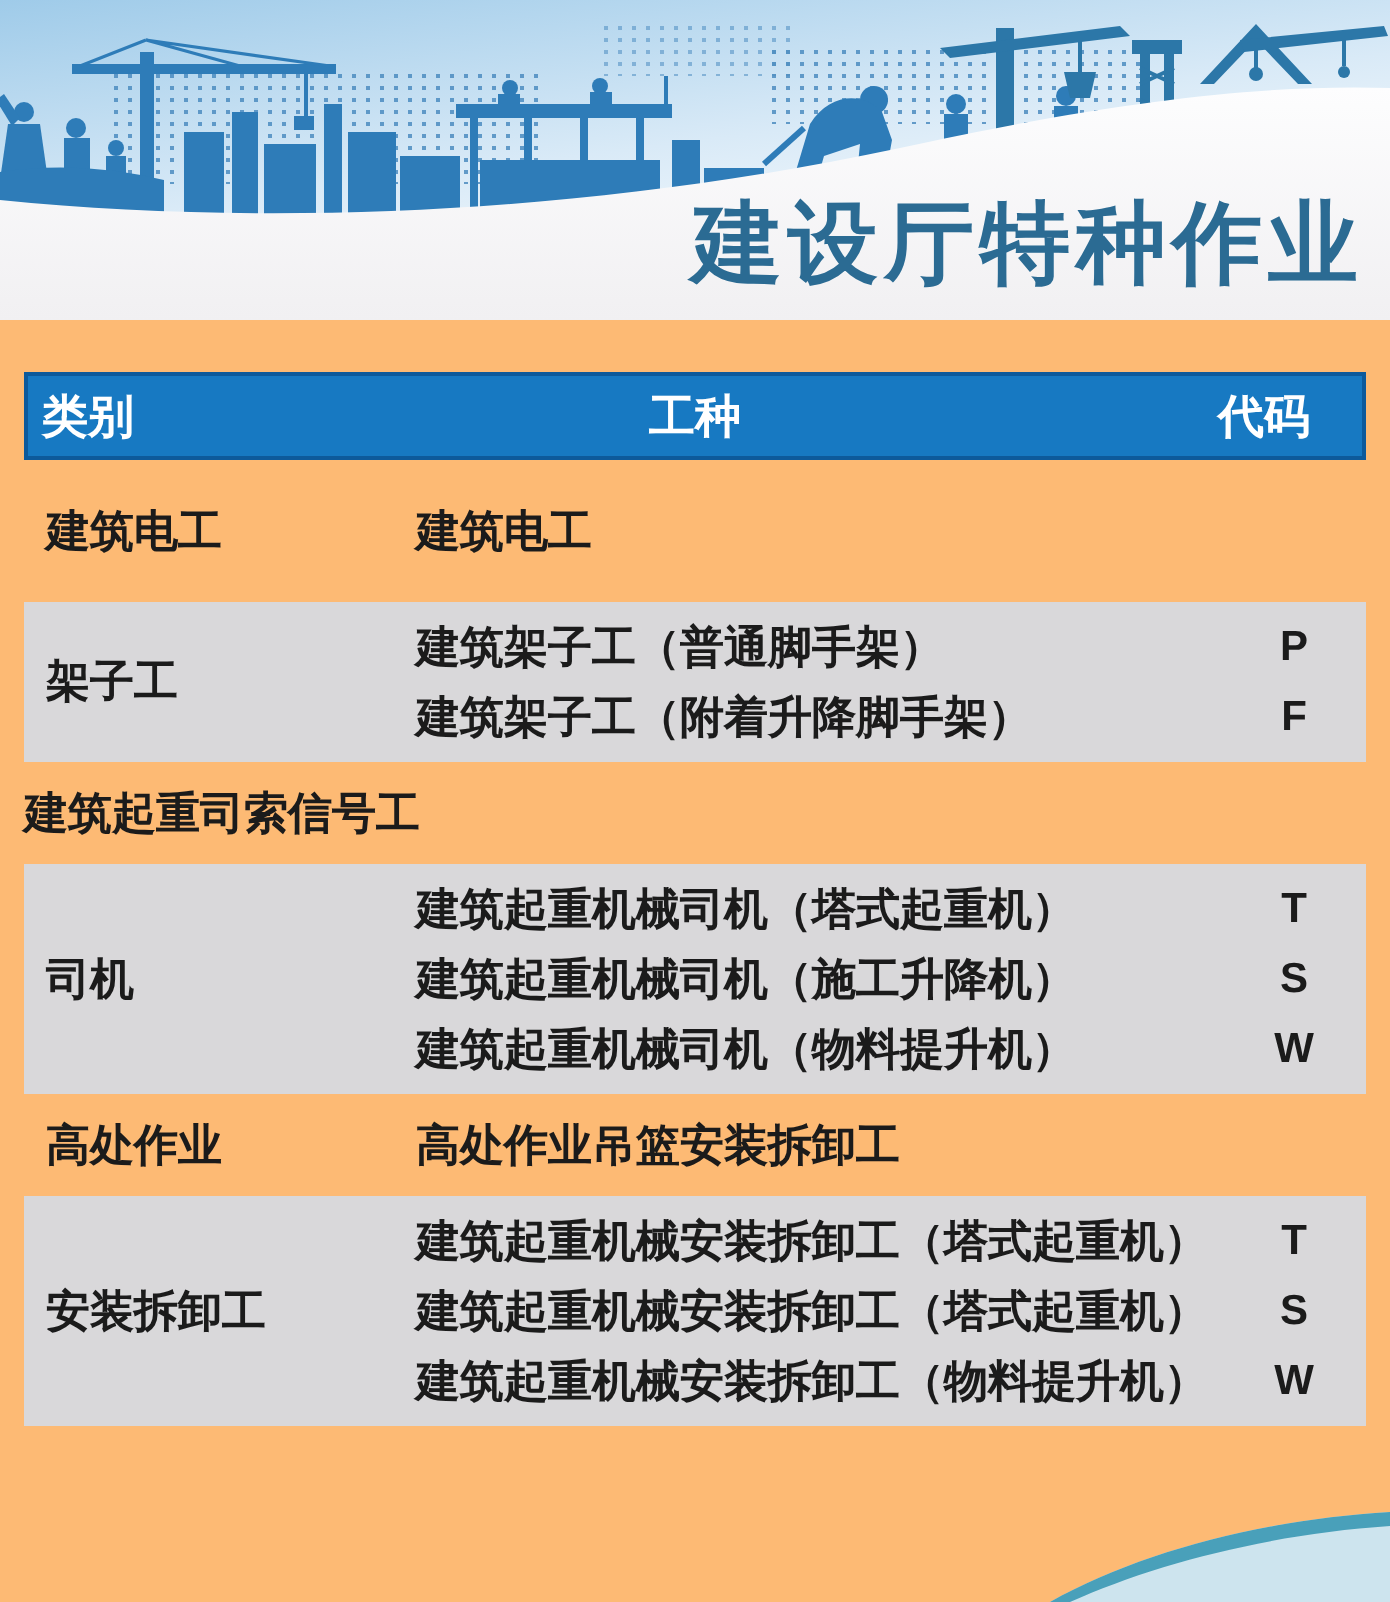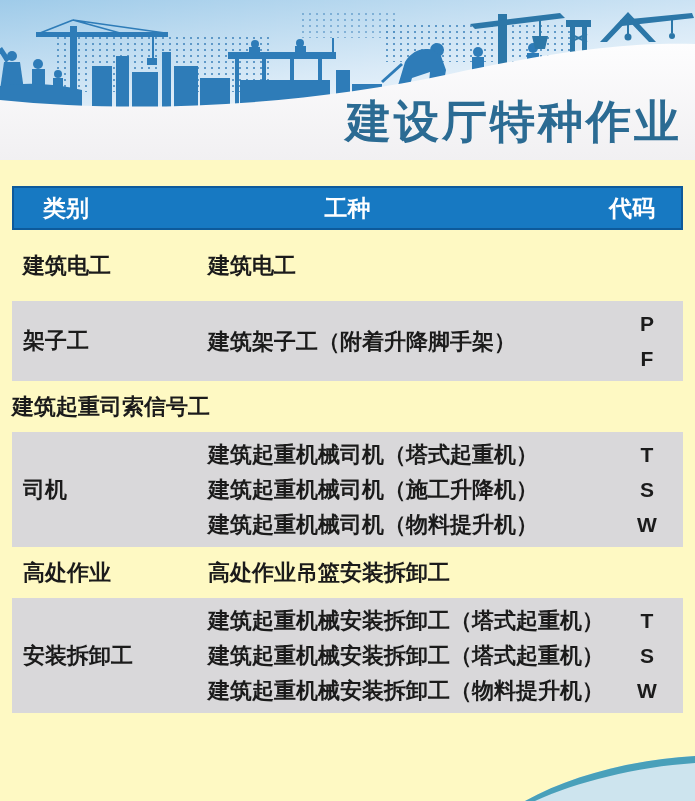--- a/index.html
+++ b/index.html
@@ -2,21 +2,21 @@
 <html><head>
 <meta charset="utf-8">
 <style>
   * { margin: 0; padding: 0; box-sizing: border-box; }
   html, body {
     width: 695px; height: 801px;
     font-family: "Liberation Sans", "DejaVu Sans", sans-serif;
     background: #f1f0f2;
     overflow: hidden;
   }
-  .page { position: relative; width: 695px; height: 801px; background: #fef9c3; }
+  .page { position: relative; width: 695px; height: 801px; background: #fdba74; }
 
   
   .hero { position: relative; width: 695px; height: 160px; }
   .hero svg { display: block; }
   .hero-title {
     position: absolute;
     top: 92px; right: 13px;
     font-size: 45px;
     font-weight: bold;
     letter-spacing: 3px;
@@ -31,21 +31,21 @@
     display: grid;
     grid-template-columns: 196px 1fr 72px;
     align-items: center;
     height: 44px;
     background: #1779c2;
     border: 2px solid #0d5a9b;
     color: #ffffff;
     font-size: 23px;
     font-weight: bold;
   }
-  .th-cat { padding-left: 29px; }
+  .th-cat { padding-left: 7px; }
   .th-work { position: absolute; left: 50%; transform: translateX(-50%); }
   .th-code { grid-column: 3; text-align: left; }
 
   .row {
     display: grid;
     grid-template-columns: 196px 1fr 72px;
     align-items: center;
     font-size: 22px;
     font-weight: bold;
     color: #1b1b1b;
@@ -180,20 +180,21 @@
     <div class="works">
             <div class="worktype">建筑电工</div>
           </div>
     <div class="codes">
             <div class="code"></div>
           </div>
   </section>
         <section class="row shaded">
     <div class="cat">架子工</div>
     <div class="works">
+            <div class="worktype">建筑架子工（普通脚手架）</div>
             <div class="worktype">建筑架子工（附着升降脚手架）</div>
           </div>
     <div class="codes">
             <div class="code">P</div>
             <div class="code">F</div>
           </div>
   </section>
         <section class="row plain">
     <div class="works">
             <div class="worktype">建筑起重司索信号工</div>

